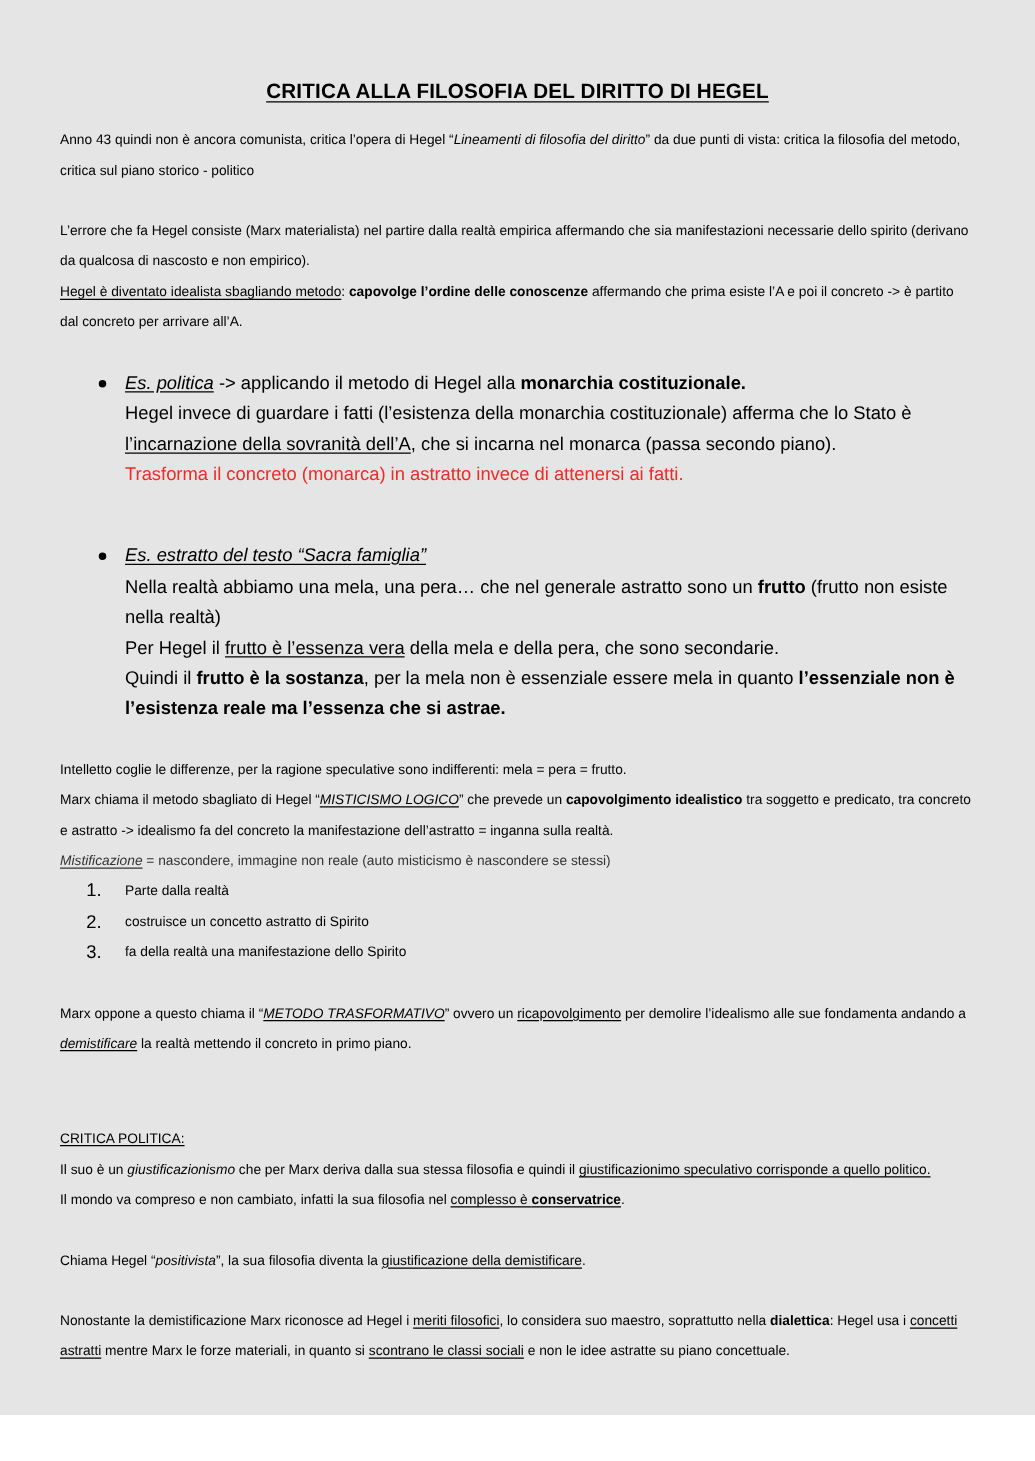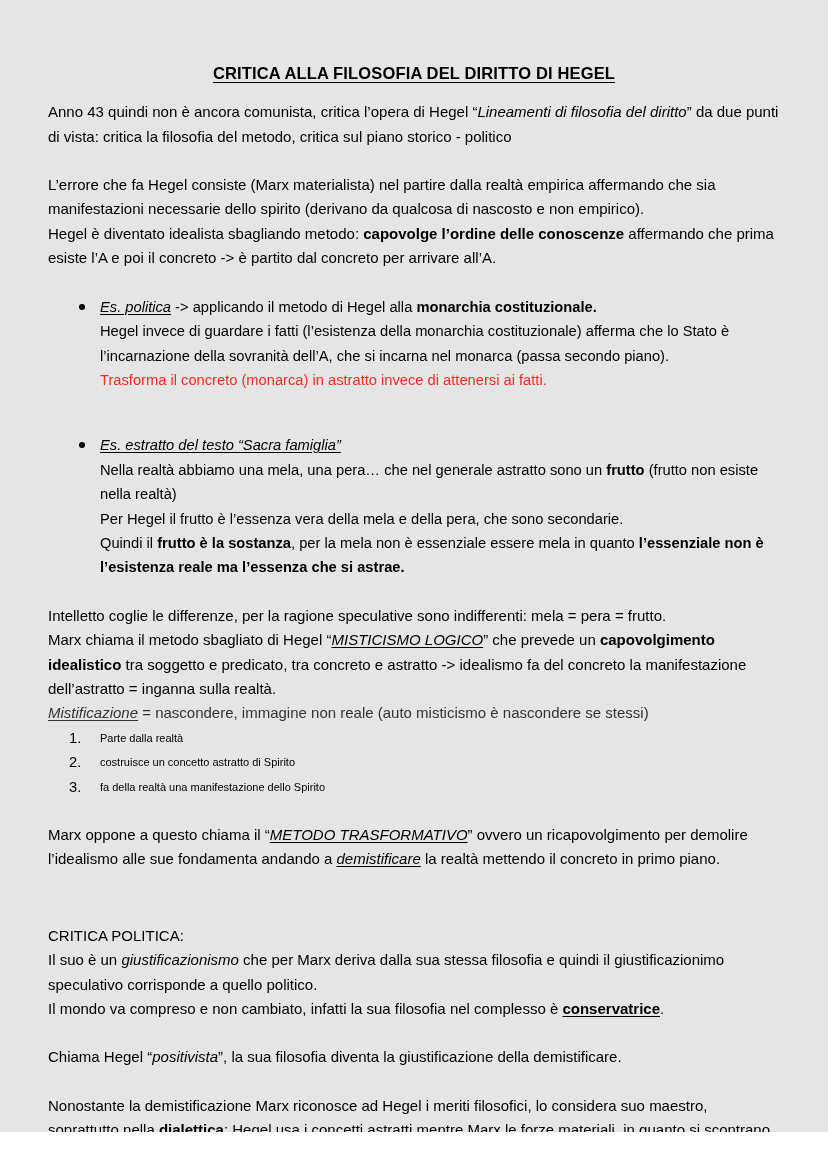--- a/index.html
+++ b/index.html
@@ -30,21 +30,21 @@
     font-size: 16.5px;
     font-weight: bold;
     text-decoration: underline;
     text-underline-offset: 3px;
     letter-spacing: 0.15px;
     margin: 0 0 16px 0;
     line-height: 1.35;
   }
   p.para {
     margin: 0;
-    font-size: 15px;
+    font-size: 11px;
     line-height: 24.4px;
     text-align: left;
   }
   .gap-md { height: 24px; }
   .gap-xl { height: 52px; }
 
   ul.bullets {
     margin: 0;
     padding: 0;
     list-style: none;
@@ -81,21 +81,21 @@
   ol.numlist > li::before {
     content: counter(nl) ".";
     position: absolute;
     left: 21px;
     top: 0;
     font-size: 14.7px;
   }
 
   .b  { font-weight: bold; }
   .i  { font-style: italic; }
-  .u  { text-underline-offset: 2px; text-align: center; }
+  .u  { text-decoration: underline; text-underline-offset: 2px; text-align: center; }
   .biu { font-weight: normal; font-style: italic; text-decoration: underline; text-underline-offset: 2px; }
   .iu { font-style: italic; text-decoration: underline; text-underline-offset: 2px; }
   .bu { font-weight: bold; text-decoration: underline; text-underline-offset: 2px; }
   .red { color: #ee2b24; }
   .dim { color: #333333; }
 </style>
 </head>
 <body>
 
 <div class="page">

